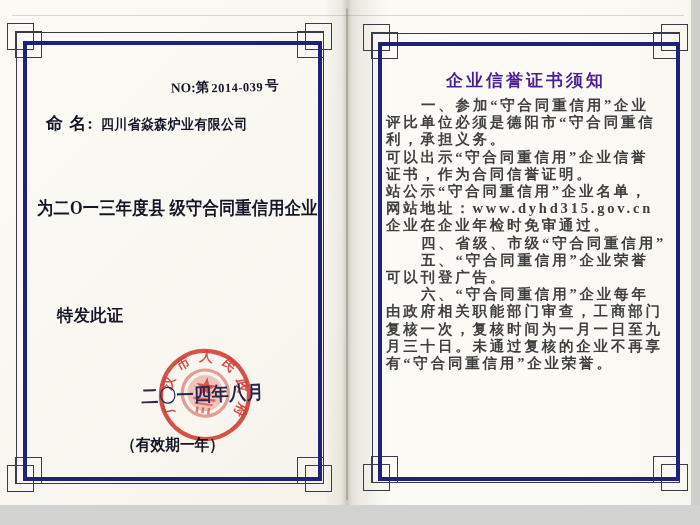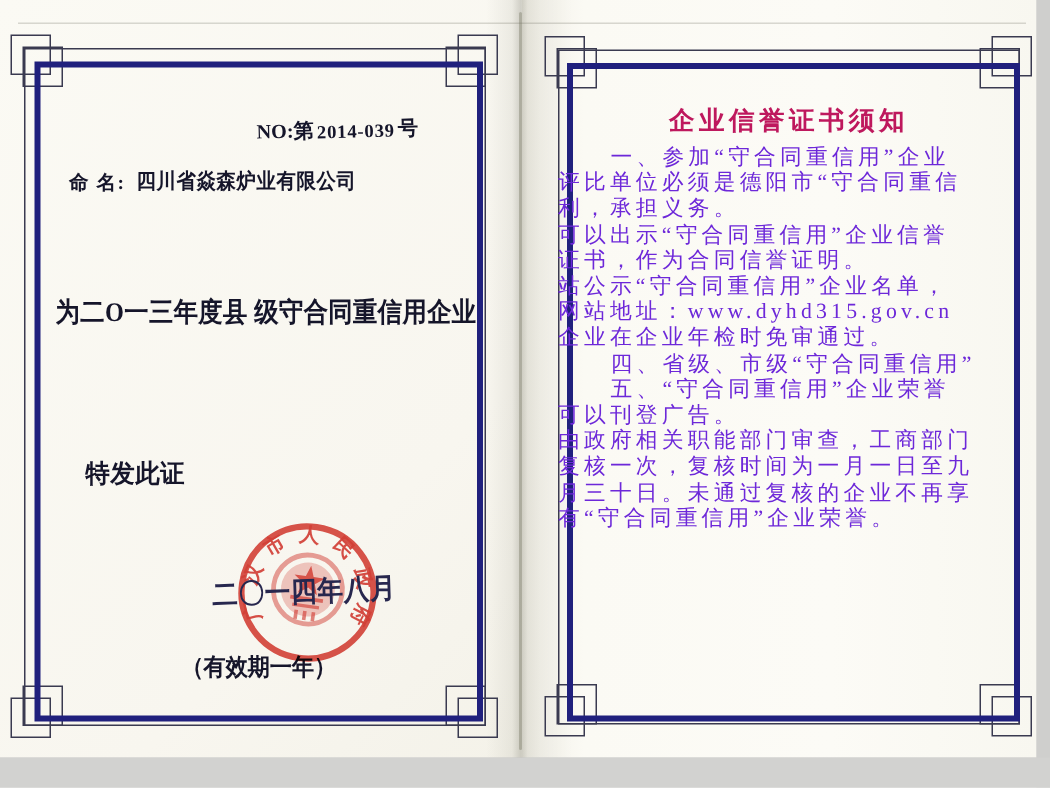--- a/index.html
+++ b/index.html
@@ -22,35 +22,35 @@
   .thin{border:1.5px solid #3a3a50;}
   .thick{border:4px solid #20207d;}
   .csq{position:absolute;width:25px;height:25px;border:1.5px solid #3a3a50;background:transparent;}
 
   .txt{position:absolute;color:#15152a;font-weight:bold;white-space:nowrap;}
 
   
   .serial{left:171px;top:78px;font-size:13.5px;transform:rotate(-1.5deg);display:flex;align-items:flex-start;}
   .serial .num{font-size:12.5px;position:relative;top:3px;letter-spacing:.5px;margin:0 2px;}
   .name-row{left:46px;top:112px;display:flex;align-items:flex-end;}
-  .name-label{font-size:13px;letter-spacing:1px;}
+  .name-label{font-size:17px;letter-spacing:1px;}
   .company{font-size:14px;margin-left:7px;padding-bottom:1px;transform:scaleX(.92);transform-origin:left bottom;letter-spacing:.5px;}
   .award{left:37px;top:196px;font-size:18px;letter-spacing:.3px;transform:scaleX(.9);transform-origin:left top;}
   .issue{left:57px;top:304px;font-size:17px;letter-spacing:.5px;transform:scaleX(.95);transform-origin:left top;}
   .date-line{left:141px;top:384px;font-size:19px;color:#27274e;letter-spacing:.5px;
     transform:scaleX(.9) rotate(-2deg);transform-origin:left top;z-index:6;}
   .validity{left:121px;top:435px;font-size:16px;transform:scaleX(.92);transform-origin:left top;}
 
   .seal{position:absolute;left:149px;top:339px;width:112px;height:112px;z-index:5;
     transform:rotate(8deg);mix-blend-mode:multiply;opacity:.95;}
 
   
   .notice-title{position:absolute;left:378px;top:69px;width:296px;text-align:center;
-    color:#be185d;font-weight:bold;font-size:17px;letter-spacing:3px;white-space:nowrap;}
-  .notice-body{position:absolute;left:372px;top:97px;width:284px;color:#6d28d9;font-weight:normal;}
+    color:#4c1d95;font-weight:bold;font-size:17px;letter-spacing:3px;white-space:nowrap;}
+  .notice-body{position:absolute;left:386px;top:97px;width:284px;color:#404040;font-weight:bold;}
   .nline{font-size:14.5px;letter-spacing:2.8px;line-height:17.2px;white-space:nowrap;}
   .nline.indent{padding-left:35px;}
 </style>
 </head>
 <body>
 
 <div class="page" id="left-page"></div>
 <div class="page" id="right-page"></div>
 <div class="gray-right"></div>
 <div class="gray-bottom"></div>
@@ -126,17 +126,18 @@
   <div class="nline">评比单位必须是德阳市“守合同重信</div>
   <div class="nline">利，承担义务。</div>
   <div class="nline">可以出示“守合同重信用”企业信誉</div>
   <div class="nline">证书，作为合同信誉证明。</div>
   <div class="nline">站公示“守合同重信用”企业名单，</div>
   <div class="nline">网站地址：www.dyhd315.gov.cn</div>
   <div class="nline">企业在企业年检时免审通过。</div>
   <div class="nline indent">四、省级、市级“守合同重信用”</div>
   <div class="nline indent">五、“守合同重信用”企业荣誉</div>
   <div class="nline">可以刊登广告。</div>
+  <div class="nline indent">六、“守合同重信用”企业每年</div>
   <div class="nline">由政府相关职能部门审查，工商部门</div>
   <div class="nline">复核一次，复核时间为一月一日至九</div>
   <div class="nline">月三十日。未通过复核的企业不再享</div>
   <div class="nline">有“守合同重信用”企业荣誉。</div>
 </div>
 
 </body></html>

